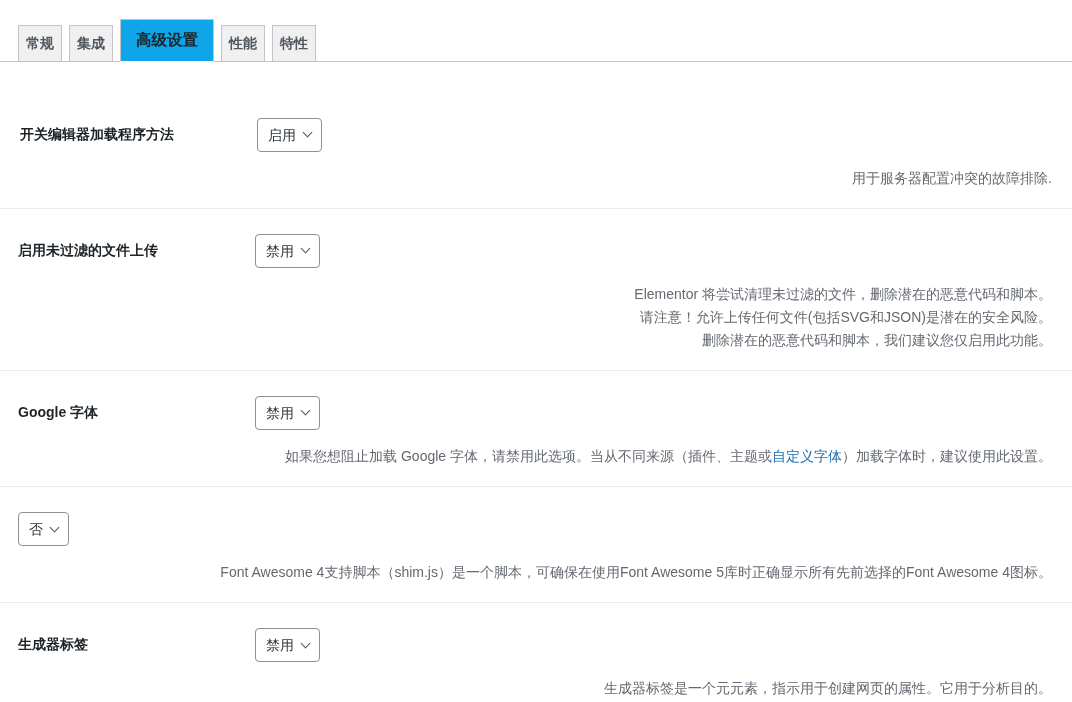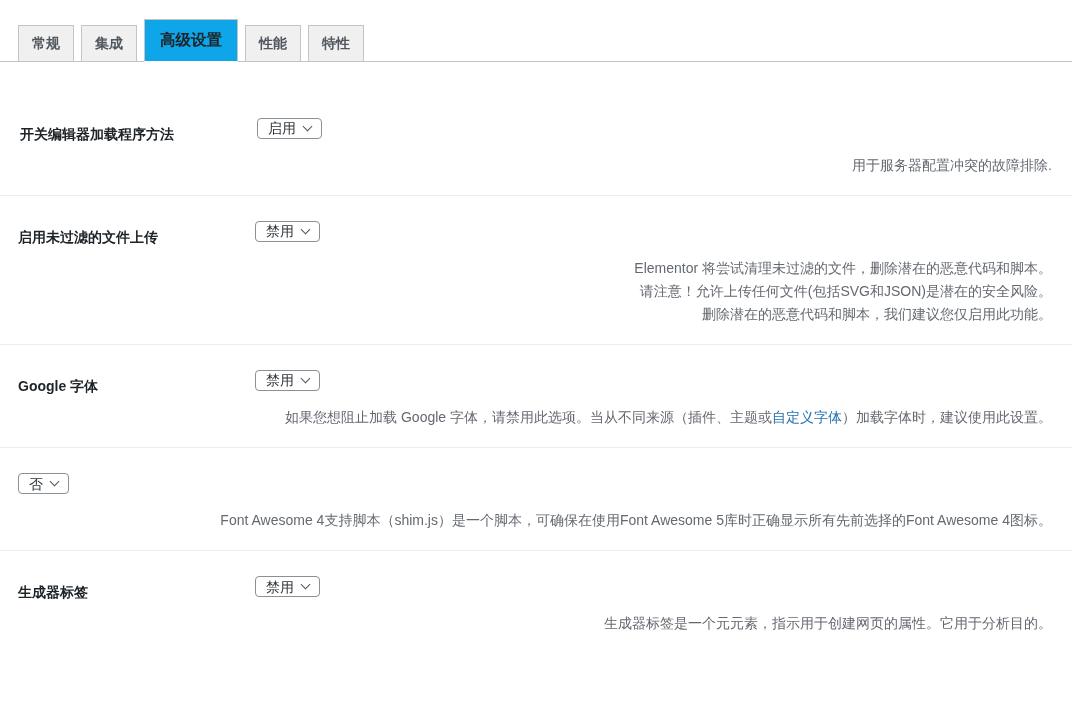--- a/index.html
+++ b/index.html
@@ -14,21 +14,21 @@
   
   .tabs {
     display: flex;
     align-items: flex-end;
     padding: 19px 18px 0 18px;
     border-bottom: 1px solid #c3c4c7;
   }
   .tab {
     display: inline-block;
     margin-right: 7px;
-    padding: 9px 13px;
+    padding: 9px 7px;
     background: #f0f0f1;
     border: 1px solid #c3c4c7;
     border-bottom: none;
     font-size: 14px;
     font-weight: 700;
     color: #50575e;
     text-decoration: none;
     cursor: pointer;
     line-height: 1.2;
     white-space: nowrap;
@@ -60,21 +60,21 @@
     font-size: 14px;
     font-weight: 700;
     color: #1d2327;
     line-height: 1.4;
   }
   .row-content { flex: 1 1 auto; }
 
   .select {
     display: inline-flex;
     align-items: center;
-    height: 21px;
+    height: 34px;
     padding: 0 10px;
     background: #ffffff;
     border: 1px solid #8c8f94;
     border-radius: 4px;
     font-size: 14px;
     color: #2c3338;
     cursor: pointer;
     user-select: none;
   }
   .select .select-value { line-height: 28px; }

